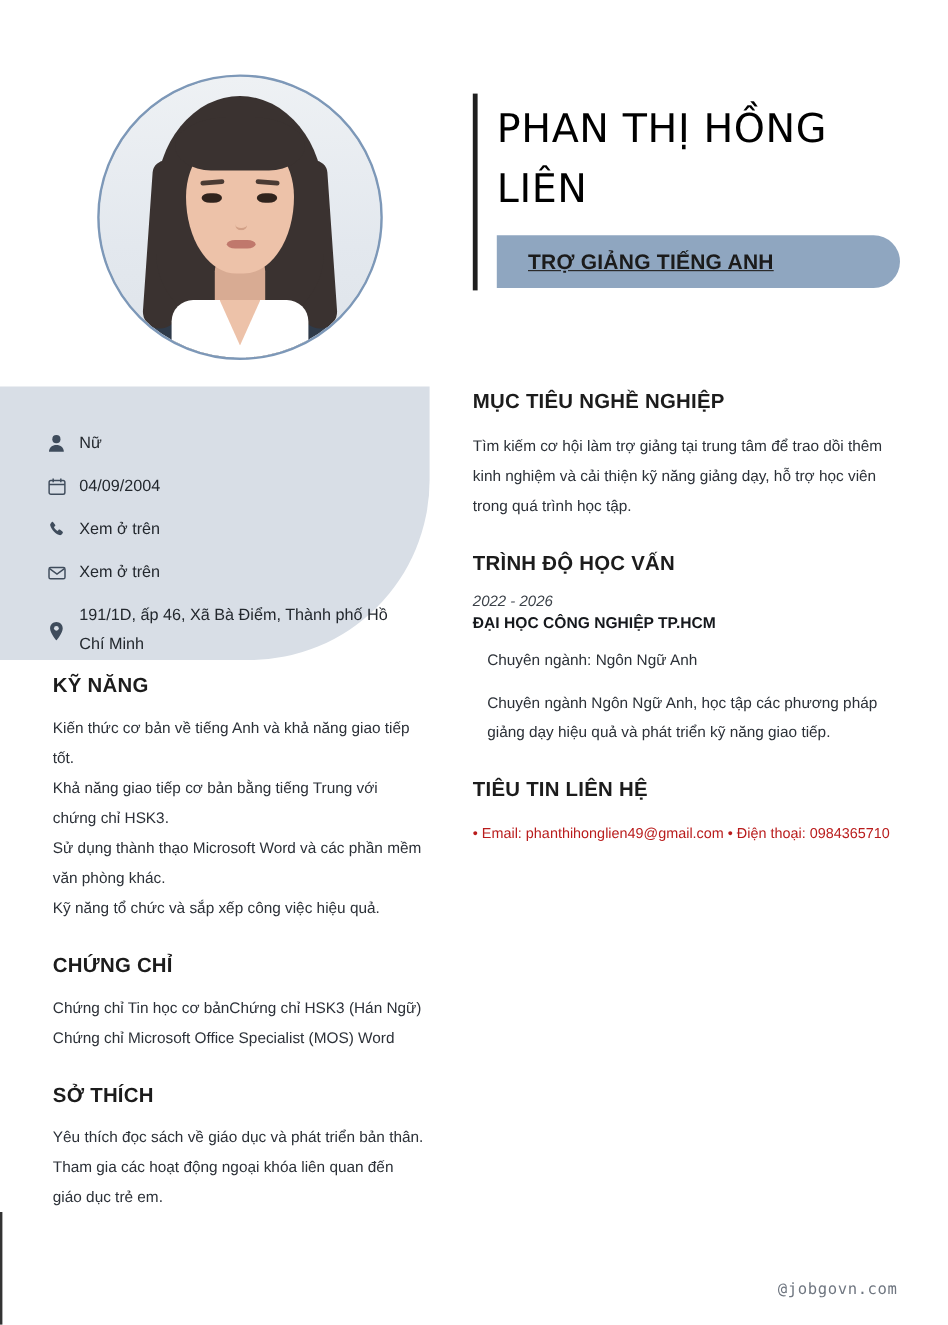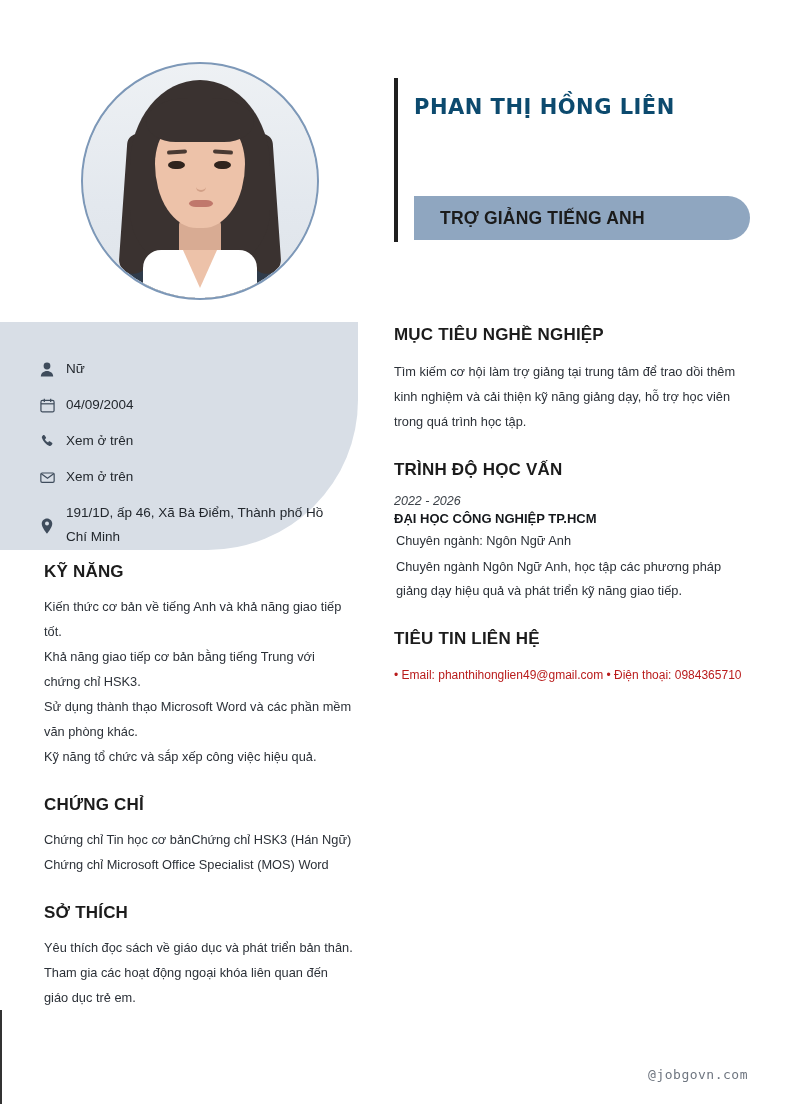--- a/index.html
+++ b/index.html
@@ -205,38 +205,39 @@
     height: 164px;
     background: #1f1f1f;
   }
   .name-block {
     position: absolute;
     left: 414px;
     top: 82px;
     width: 330px;
   }
   .name-text {
-    font-size: 21px;
+    font-size: 33px;
     line-height: 50px;
-    font-weight: 700;
+    font-weight: 400;
     letter-spacing: 0.5px;
-    color: #0c4a6e;
+    color: #000000;
     font-family: "DejaVu Sans", sans-serif;
   }
   .title-banner {
     position: absolute;
     left: 414px;
     top: 196px;
     width: 336px;
     height: 44px;
     background: #8fa6c0;
     border-top-right-radius: 22px;
     border-bottom-right-radius: 22px;
     display: flex;
     align-items: center;
+    text-decoration: underline;
   }
   .title-banner span {
     margin-left: 26px;
     font-size: 17.5px;
     font-weight: bold;
     color: #1b1b1b;
     letter-spacing: 0.2px;
   }
 
   
@@ -308,21 +309,21 @@
   .edu-school {
     font-size: 13px;
     font-weight: bold;
     color: #15181c;
     margin: 0 0 3px 0;
   }
   .edu-line {
     font-size: 12.8px;
     line-height: 24px;
     color: #2c3138;
-    margin: 2px;
+    margin: 12px;
   }
   .contact-info-line {
     font-size: 12px;
     line-height: 25px;
     color: #b91c1c;
     margin: 0;
     text-align: justify;
   }
 
   

